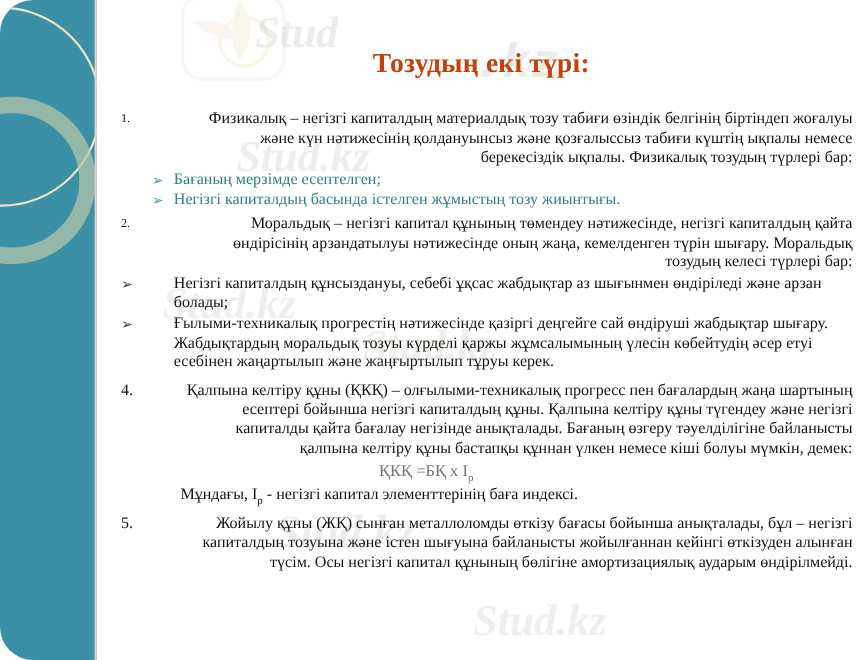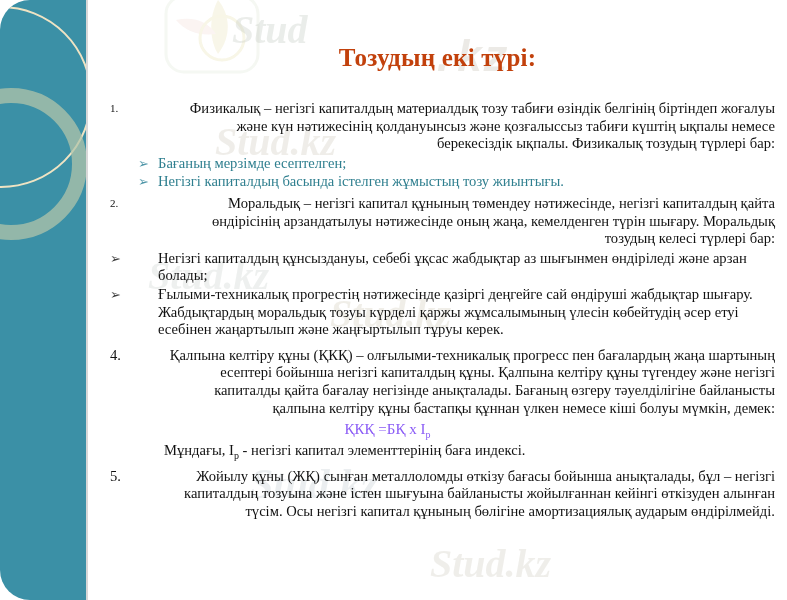--- a/index.html
+++ b/index.html
@@ -133,21 +133,21 @@
   }
   .bullet.teal .btext{color:#2f7f8f;}
   .bullet.teal .arrow{color:#4f96a8;}
   .bullet.dark .arrow{left:0px;color:#3d3d3d;}
   .bullet.dark .btext{color:#111111;margin-left:48px;}
 
   
   .formula{
     font-family:"Liberation Serif", serif;
     font-size:15px;
-    color:#8b5cf6;
+    color:#737373;
     text-align:center;
     margin:4px 0 2px 0;
     padding-right:110px;
   }
   .formula sub{font-size:10px;}
   .note{
     font-family:"Liberation Serif", serif;
     font-size:14.6px;
     line-height:17.6px;
     color:#111;

